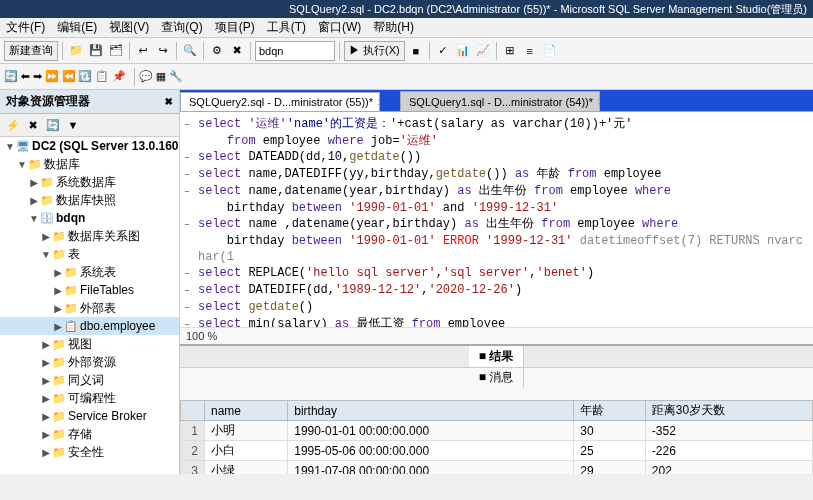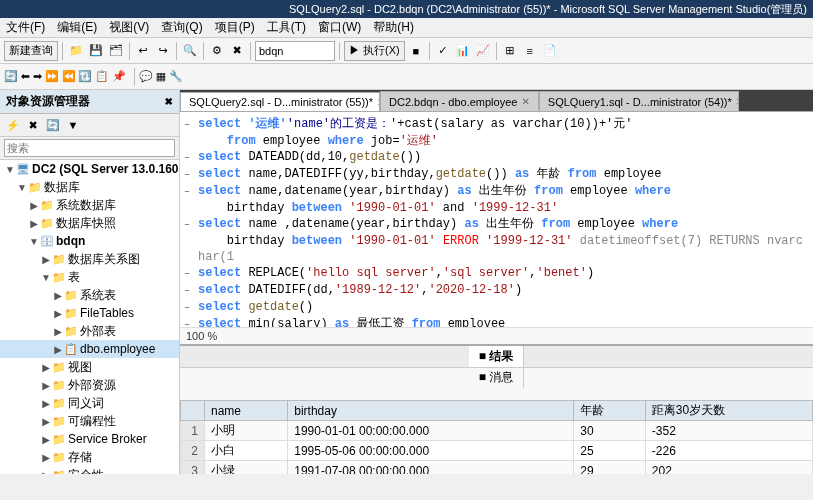--- a/index.html
+++ b/index.html
@@ -141,25 +141,26 @@
       flex: 1;
       display: flex;
       flex-direction: column;
       background: white;
       overflow: hidden;
     }
 
     
     #tab-bar {
       display: flex;
-      background: #404040;
+      background: #1d4ed8;
       border-bottom: 1px solid #aaa;
       height: 22px;
       align-items: flex-end;
       overflow: hidden;
+      gap: 20px;
     }
     .tab {
       height: 20px;
       padding: 0 8px;
       font-size: 11px;
       display: flex;
       align-items: center;
       background: #d0d0d0;
       border: 1px solid #aaa;
       border-bottom: none;
@@ -197,21 +198,21 @@
       color: #666;
       font-size: 10px;
       flex-shrink: 0;
       padding-top: 1px;
     }
     .line-content {
       flex: 1;
       white-space: pre-wrap;
       word-break: break-all;
     }
-    .kw-blue { color: #3b82f6; font-weight: bold; }
+    .kw-blue { color: #4c1d95; font-weight: normal; }
     .kw-dark { color: #00008b; }
     .kw-red { color: red; }
     .kw-string { color: #a31515; }
     .kw-func { color: #795e26; }
     .zoom-row {
       border-top: 1px solid #ddd;
       padding: 2px 6px;
       font-size: 11px;
       color: #333;
       background: #f8f8f8;
@@ -342,23 +343,20 @@
     <div id="left-panel-header">
       <span>对象资源管理器</span>
       <span style="cursor:pointer;font-size:10px;">✖</span>
     </div>
     <div id="left-panel-toolbar">
       <span class="toolbar-icon">⚡</span>
       <span class="toolbar-icon">✖</span>
       <span class="toolbar-icon">🔄</span>
       <span class="toolbar-icon">▼</span>
     </div>
-    <div id="left-panel-search">
-      <input id="tree-search" type="text" placeholder="搜索" style="width: 100%; height: 18px; font-size: 11px; border: 1px solid rgb(170, 170, 170); padding: 0px 2px;">
-    </div>
     <div id="tree">
     <div class="tree-item" style="padding-left: 4px;">
     <span class="tree-toggle">▼</span>
     <span class="tree-icon icon-server">🖥</span>
     <span class="tree-label" style="font-weight:bold;">DC2 (SQL Server 13.0.1601.5 - DC2\</span>
   </div>
         <div class="tree-item" style="padding-left: 16px;">
     <span class="tree-toggle">▼</span>
     <span class="tree-icon icon-folder">📁</span>
     <span class="tree-label" style="">数据库</span>
@@ -447,24 +445,20 @@
   </div>
 
   <div id="right-panel">
 
     <div id="tab-bar">
     <div class="tab active">
           <span>SQLQuery2.sql - D...ministrator (55))*</span>
           <span class="tab-close">✕</span>
         </div>
         <div class="tab">
-          <span>DC2.bdqn - dbo.employee</span>
-          <span class="tab-close">✕</span>
-        </div>
-        <div class="tab">
           <span>SQLQuery1.sql - D...ministrator (54))*</span>
           <span class="tab-close">✕</span>
         </div>
       </div>
 
     <div id="editor-area">
     <div class="code-line">
           <span class="line-arrow">–</span>
           <span class="line-content"><span class="kw-blue">select</span> <span class="kw-blue">'运维'</span><span class="kw-dark">'name'的工资是：'</span>+cast(salary as varchar(10))+'元'</span>
         </div>
@@ -495,21 +489,21 @@
         <div class="code-line">
           <span class="line-arrow"></span>
           <span class="line-content">    birthday <span class="kw-blue">between</span> <span class="kw-string">'1990-01-01'</span> <span class="kw-red">ERROR</span> <span class="kw-string">'1999-12-31'</span> <span style="color:#888">datetimeoffset(7) RETURNS nvarchar(1</span></span>
         </div>
         <div class="code-line">
           <span class="line-arrow">–</span>
           <span class="line-content"><span class="kw-blue">select</span> REPLACE(<span class="kw-string">'hello sql server'</span>,<span class="kw-string">'sql server'</span>,<span class="kw-string">'benet'</span>)</span>
         </div>
         <div class="code-line">
           <span class="line-arrow">–</span>
-          <span class="line-content"><span class="kw-blue">select</span> DATEDIFF(dd,<span class="kw-string">'1989-12-12'</span>,<span class="kw-string">'2020-12-18'</span>)</span>
+          <span class="line-content"><span class="kw-blue">select</span> DATEDIFF(dd,<span class="kw-string">'1989-12-12'</span>,<span class="kw-string">'2020-12-26'</span>)</span>
         </div>
         <div class="code-line">
           <span class="line-arrow">–</span>
           <span class="line-content"><span class="kw-blue">select</span> <span class="kw-func">getdate</span>()</span>
         </div>
         <div class="code-line">
           <span class="line-arrow">–</span>
           <span class="line-content"><span class="kw-blue">select</span> min(salary) <span class="kw-blue">as</span> 最低工资 <span class="kw-blue">from</span> employee</span>
         </div>
       </div>

